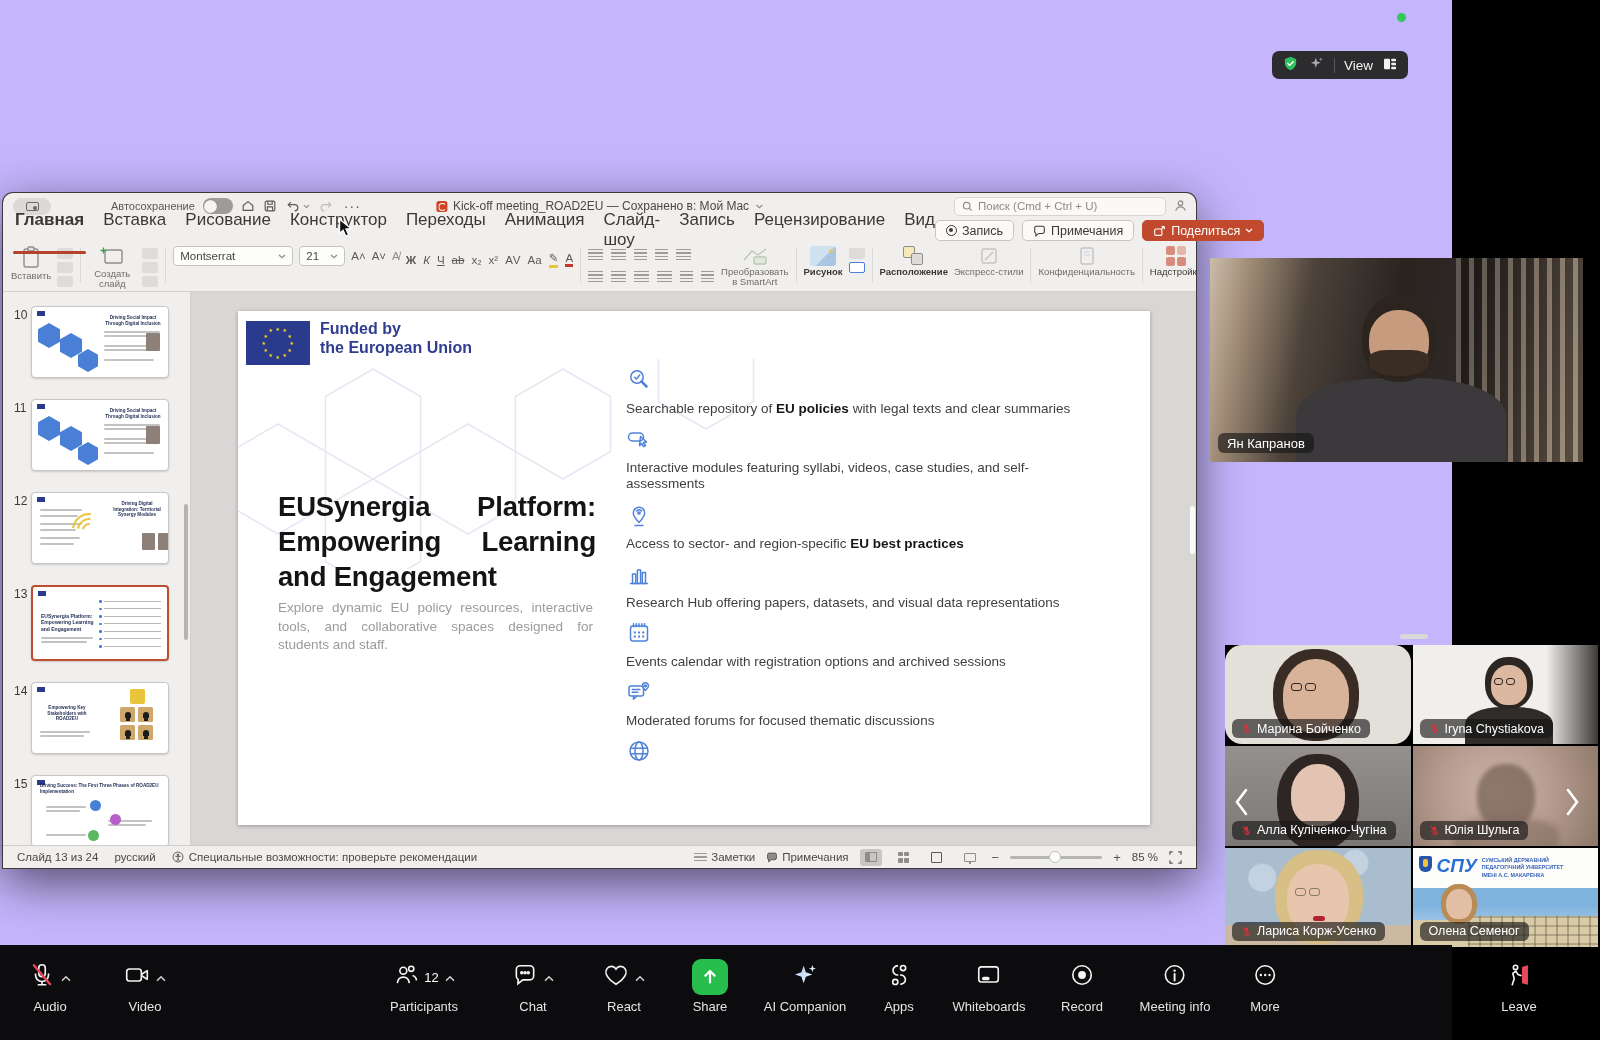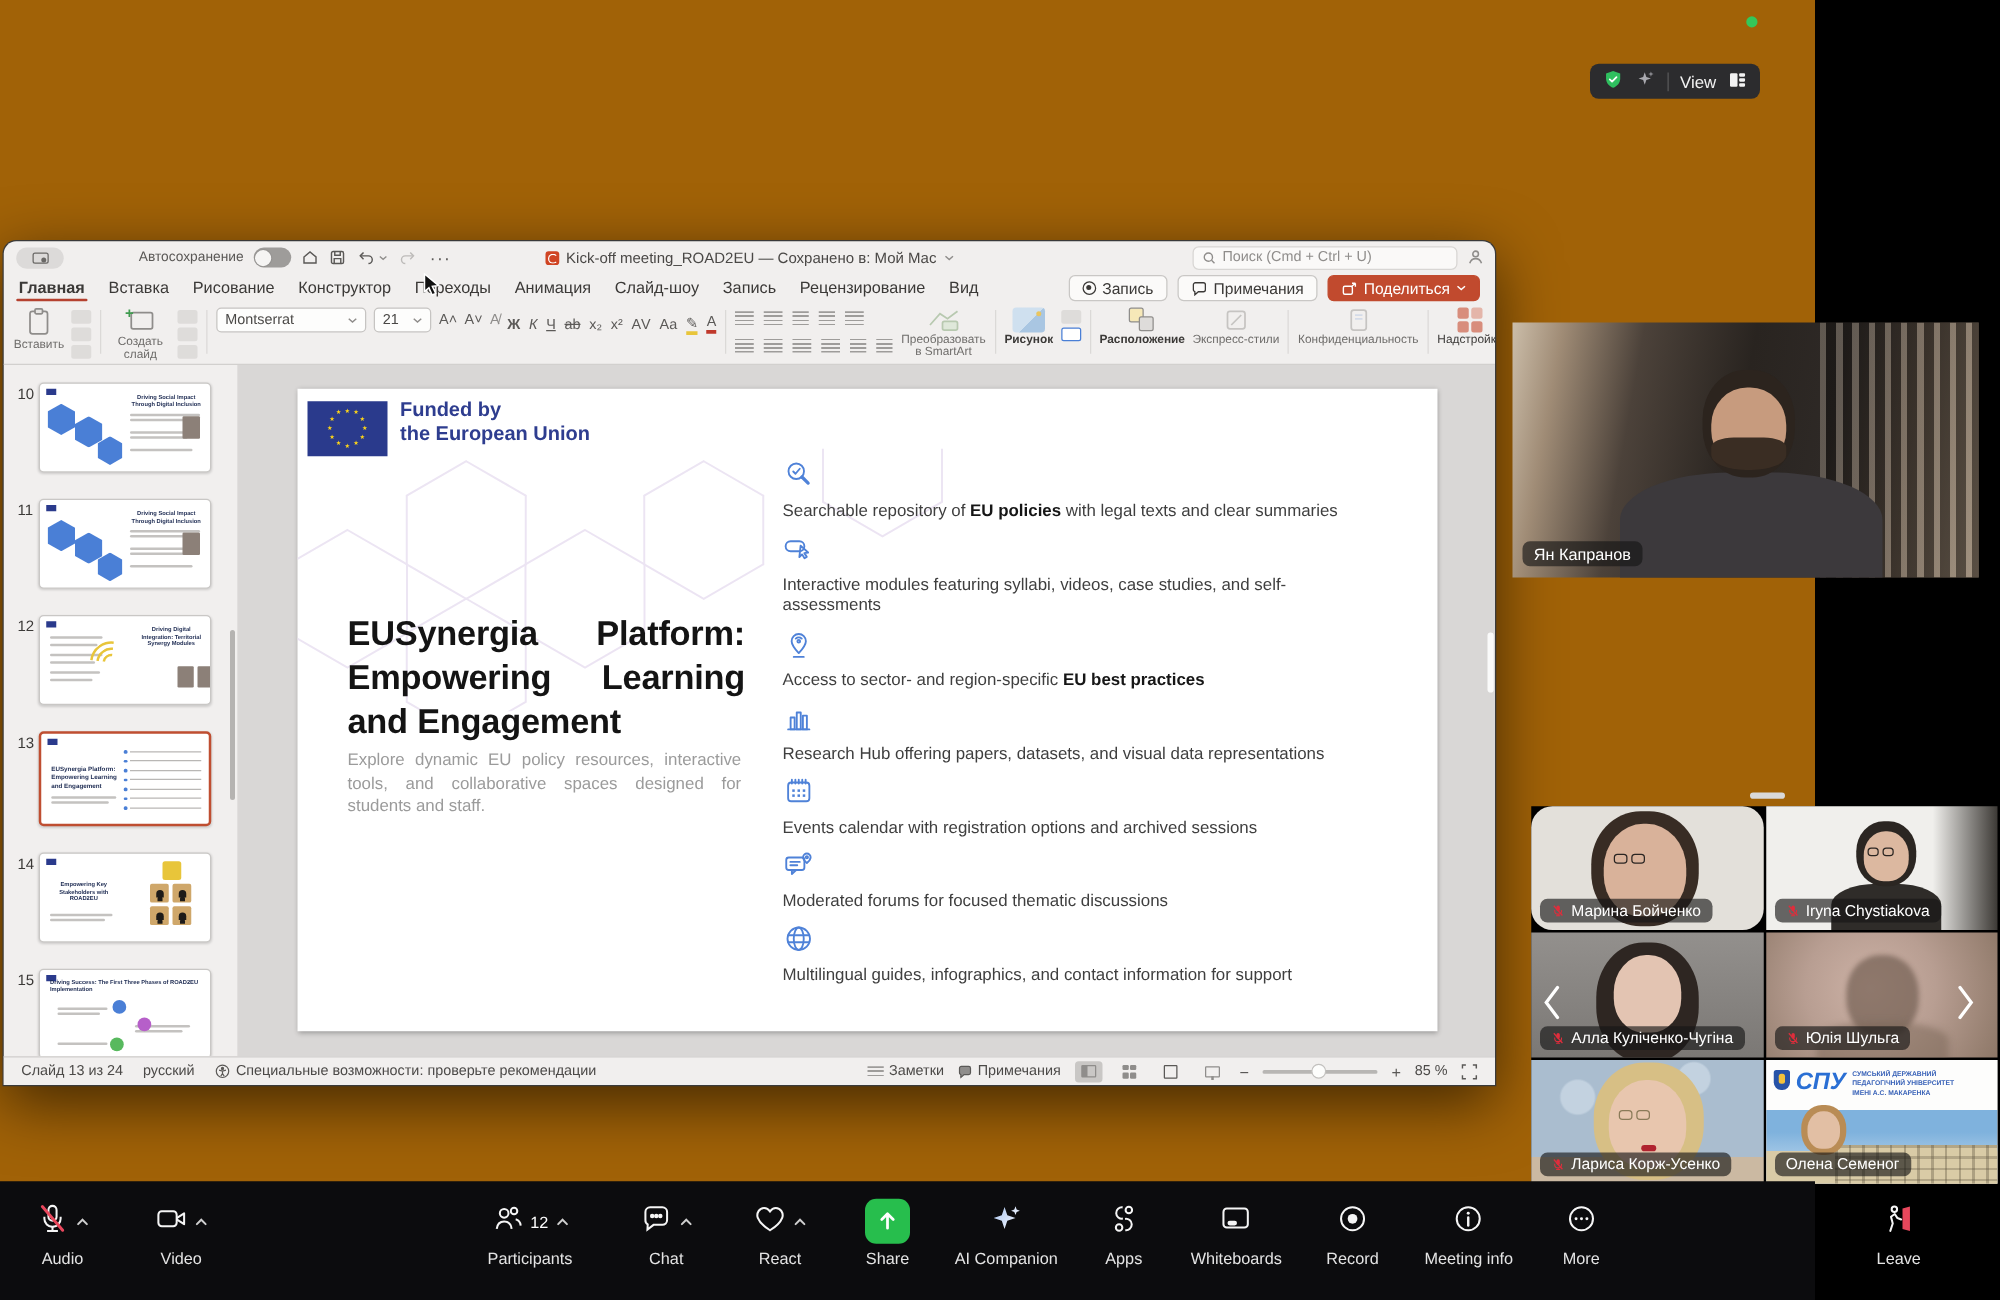--- a/index.html
+++ b/index.html
@@ -1,18 +1,18 @@
 <!DOCTYPE html>
 <html><head>
 <meta charset="utf-8">
 <style>
   * { margin:0; padding:0; box-sizing:border-box; }
   html,body { width:1600px; height:1040px; background:#000; overflow:hidden;
     font-family:"Liberation Sans", sans-serif; }
-  .stage { position:relative; width:1452px; height:1040px; background:#a16207; }
+  .stage { position:relative; width:1452px; height:1040px; background:#c4b5fd; }
 
   
   .green-dot { position:absolute; top:13px; right:46px; width:9px; height:9px;
     border-radius:50%; background:#34c759; }
   .view-pill { position:absolute; top:51px; right:44px; height:28px; padding:0 10px;
     background:#2c2c2e; border-radius:7px; display:flex; align-items:center; gap:9px;
     color:#f2f2f2; font-size:13.5px; }
   .vp-div { width:1px; height:15px; background:#58585a; }
 
   
@@ -36,21 +36,21 @@
   .ppt-ic { width:11px; height:11px; border-radius:2.5px; background:#d04423; position:relative; }
   .ppt-ic::after { content:""; position:absolute; left:2.5px; top:2.5px; width:6px; height:6px;
     border-radius:50%; border:1.5px solid #fff; border-right-color:transparent; }
   .search-box { position:absolute; right:30px; top:3.5px; width:212px; height:19px;
     background:#faf9f8; border:1px solid #d8d6d4; border-radius:5px; display:flex;
     align-items:center; gap:5px; padding:0 7px; color:#8f8d8b; font-size:11.5px; }
   .presenter-ic { position:absolute; right:8px; top:5px; }
 
   .menubar { height:23px; display:flex; align-items:center; padding:0 12px; gap:0; position:relative; }
   .tabs { display:flex; gap:19px; }
-  .mtab { font-size:13px; color:#3b3937; padding:2px 0 4px; position:relative; cursor:default; }
+  .mtab { font-size:17px; color:#3b3937; padding:2px 0 4px; position:relative; cursor:default; }
   .mtab.active { font-weight:bold; }
   .mtab.active::after { content:""; position:absolute; left:-2px; right:-2px; bottom:0;
     height:2.5px; background:#b5412f; border-radius:2px; }
   .mb-right { margin-left:auto; display:flex; gap:8px; align-items:center; }
   .pill-btn { display:flex; align-items:center; gap:5px; height:21px; padding:0 10px;
     background:#fbfaf9; border:1px solid #c9c7c5; border-radius:5px; font-size:12.5px; color:#3b3937; }
   .pill-btn.share { background:#c14a2e; border-color:#c14a2e; color:#fff; }
   .rec-dot { width:11px; height:11px; border-radius:50%; border:1.5px solid #3b3937; position:relative; }
   .rec-dot::after { content:""; position:absolute; left:2px; top:2px; width:4px; height:4px;
     border-radius:50%; background:#3b3937; }
@@ -688,21 +688,20 @@
                     <circle cx="19.5" cy="6.8" r=".9"></circle>
                   </svg></div>
                 <div class="ftx"><span>Moderated forums for focused thematic discussions</span></div>
               </div>
               <div class="feature">
                 <div class="fic"><svg width="26" height="26" viewBox="0 0 26 26" fill="none" stroke="#4f82d8" stroke-width="1.5" stroke-linecap="round" stroke-linejoin="round">
                     <circle cx="13" cy="13" r="9"></circle>
                     <ellipse cx="13" cy="13" rx="4" ry="9"></ellipse>
                     <path d="M4.6 10.2h16.8M4.6 15.8h16.8"></path>
                   </svg></div>
-                <div class="ftx"><span>Multilingual guides, infographics, and contact information for support</span></div>
               </div>
             </div>
         </div>
         <div class="area-scroll"></div>
       </div>
     </div>
 
     <div class="statusbar">
       <span>Слайд 13 из 24</span>
       <span>русский</span>

